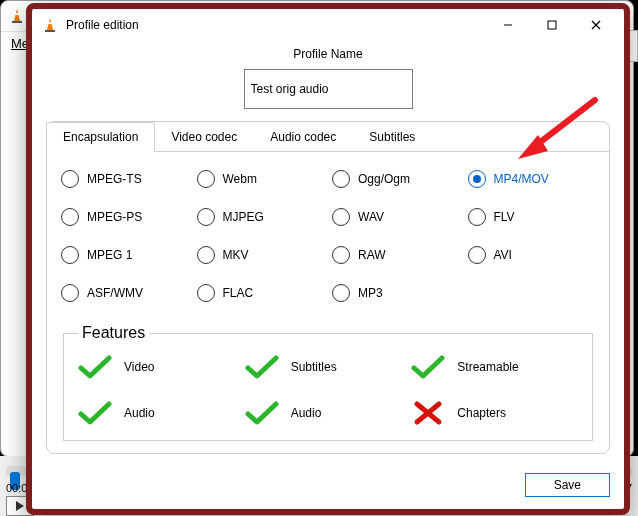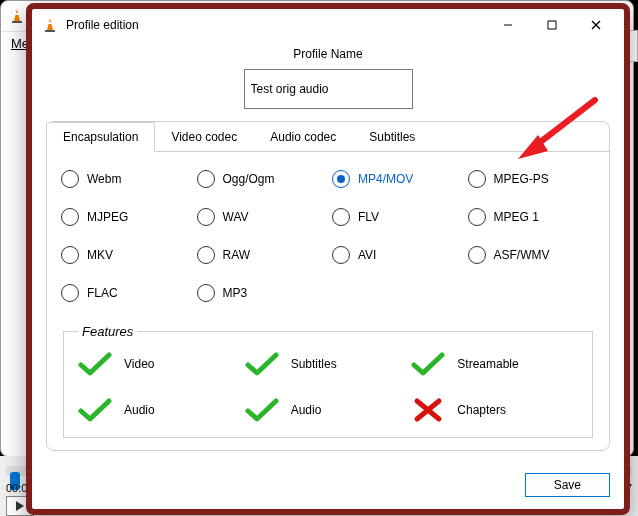--- a/index.html
+++ b/index.html
@@ -36,21 +36,21 @@
   .tab:not(.active){margin-top:1px;}
   .tabpage{padding:18px 14px 12px 14px;}
   .radio-grid{display:grid;grid-template-columns:repeat(4,1fr);column-gap:8px;row-gap:20px;margin-bottom:22px;}
   .radio{display:flex;align-items:center;gap:8px;font-size:12px;}
   .rdot{width:16px;height:16px;border:1px solid #333;border-radius:50%;display:flex;align-items:center;justify-content:center;flex:0 0 auto;}
   .radio.sel .rdot{border-color:#0a63c9;}
   .rdot .inner{width:8px;height:8px;border-radius:50%;background:#0a63c9;display:none;}
   .radio.sel .rdot .inner{display:block;}
   .radio.sel .lbl{color:#0a63c9;text-align:right;}
   fieldset.features{border:1px solid #cfcfcf;padding:12px 14px 14px 14px;}
-  fieldset.features legend{padding:0 4px;font-size:13px;font-style:italic;}
+  fieldset.features legend{padding:0 4px;font-size:16px;}
   .feat-grid{display:grid;grid-template-columns:repeat(3,1fr);row-gap:20px;}
   .feat{display:flex;align-items:center;gap:12px;font-size:12px;}
   .feat svg{width:34px;height:26px;}
   .dlg-buttons{position:absolute;right:14px;bottom:12px;display:flex;gap:10px;}
   .btn{min-width:74px;height:24px;border:1px solid #888;background:#fdfdfd;font-family:inherit;font-size:12px;padding:0 28px;}
   .btn.primary{border-color:#0078d7;}
   
   .arrow{position:absolute;pointer-events:none;}
   .closebg{position:absolute;right:0;top:30px;width:20px;height:30px;background:#fff;border:1px solid #bbb;display:flex;align-items:center;justify-content:center;font-size:14px;}
 </style>
@@ -125,20 +125,24 @@
         <div class="tabs-header" id="tabs-header">
             <div class="tab active">Encapsulation</div>
             <div class="tab">Video codec</div>
             <div class="tab">Audio codec</div>
             <div class="tab">Subtitles</div>
           </div>
         <div class="tabpage">
           <div class="radio-grid" id="radio-grid">
               <div class="radio">
                 <span class="rdot"></span>
+                <span class="lbl">MPEG-TS</span>
+              </div>
+              <div class="radio">
+                <span class="rdot"></span>
                 <span class="lbl">Webm</span>
               </div>
               <div class="radio">
                 <span class="rdot"></span>
                 <span class="lbl">Ogg/Ogm</span>
               </div>
               <div class="radio sel">
                 <span class="rdot">
                   <span class="inner"></span>
                 </span>

